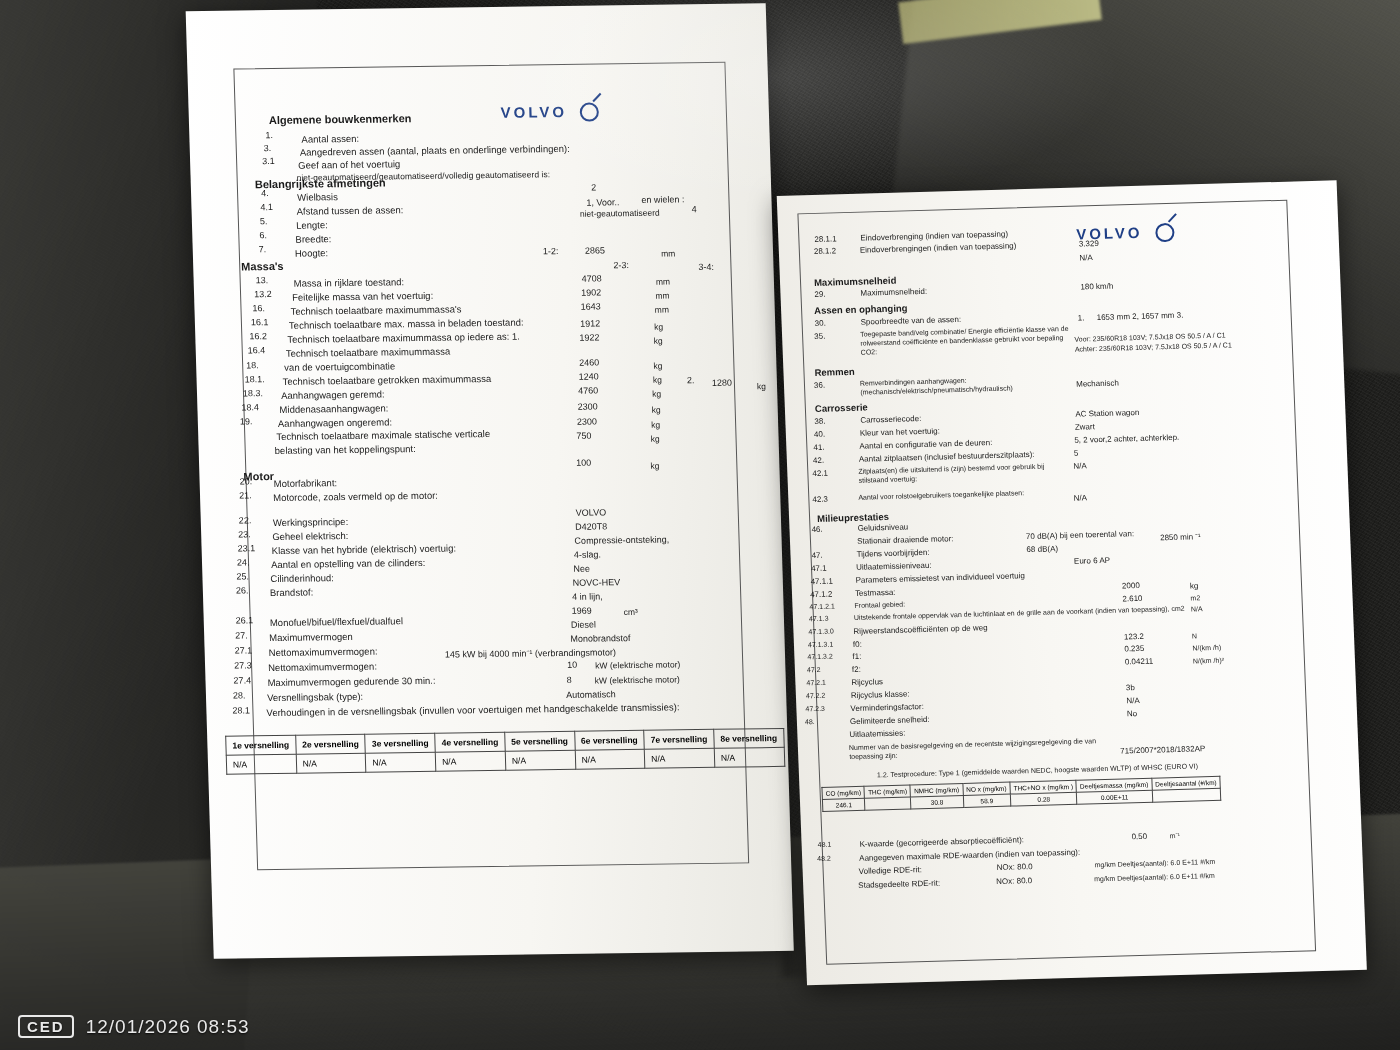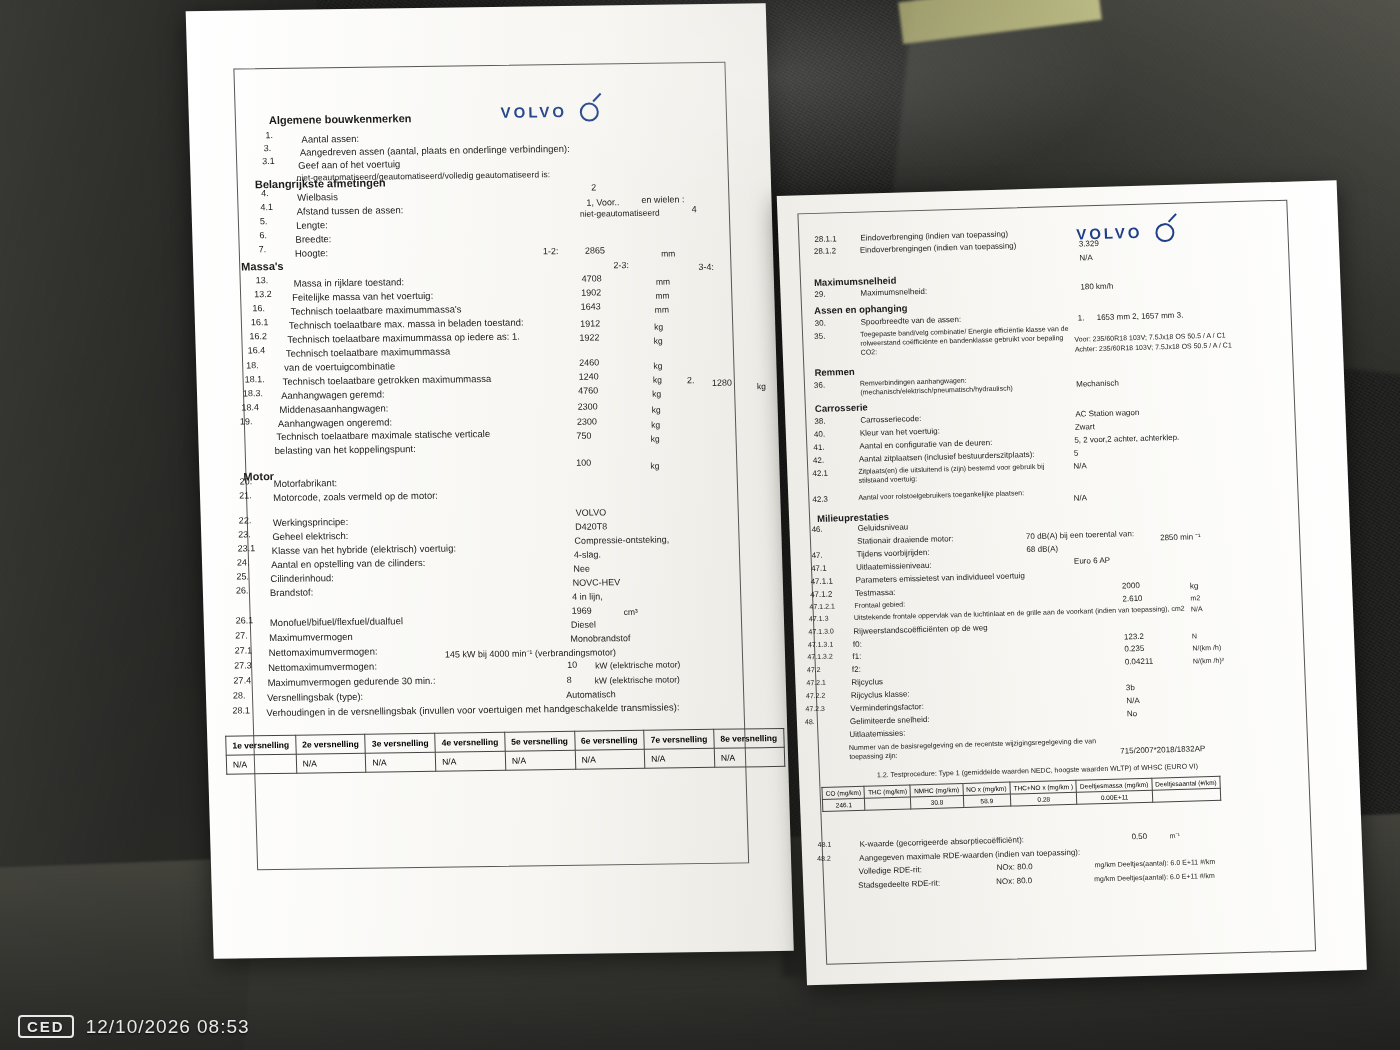--- a/index.html
+++ b/index.html
@@ -518,14 +518,14 @@
     <div class="content lbl" style="left:55px;top:687px;font-size:8px;">Stadsgedeelte RDE-rit:</div>
     <div class="content val" style="left:193px;top:687px;font-size:8px;">NOx:        80.0</div>
     <div class="content unit tiny" style="left:291px;top:688px;">mg/km Deeltjes(aantal):        6.0 E+11 #/km</div>
   </div>
 
   <div class="glare"></div>
 </div>
 
 <div class="stamp">
   <span class="ced">CED</span>
-  <span>12/10/2026 08:53</span>
+  <span>12/01/2026 08:53</span>
 </div>
 
 </body></html>

